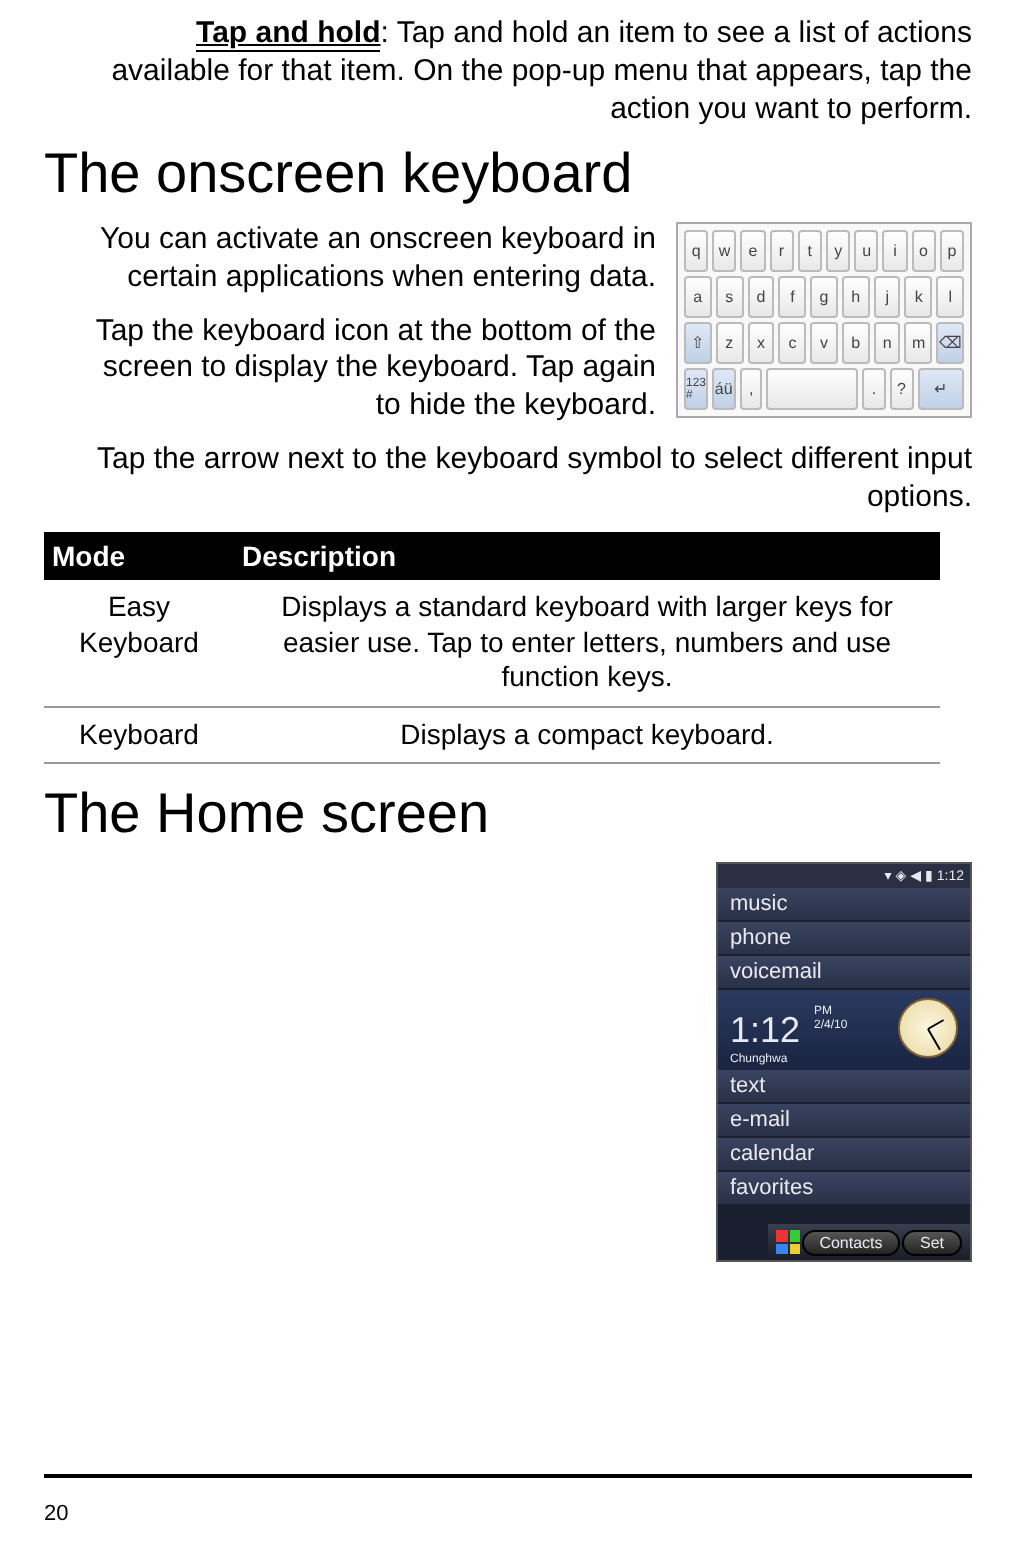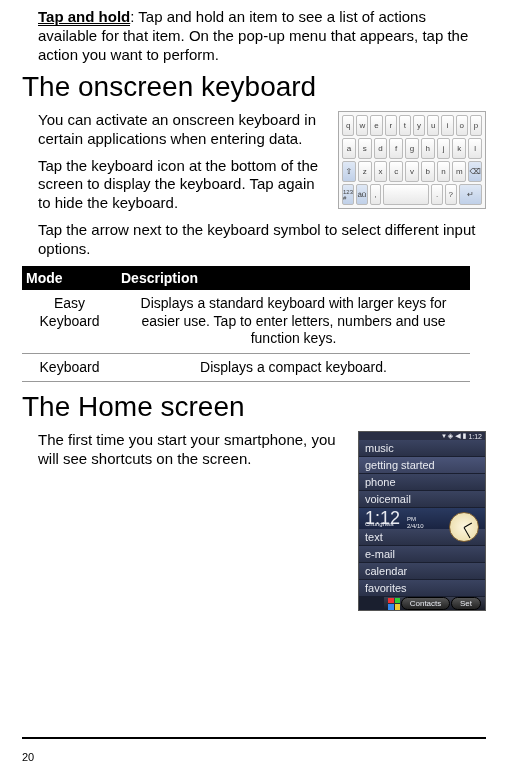--- a/index.html
+++ b/index.html
@@ -5,21 +5,21 @@
   * { margin: 0; padding: 0; box-sizing: border-box; }
   body {
     width: 508px;
     height: 773px;
     background: #fff;
     font-family: "Segoe UI", Tahoma, sans-serif;
     color: #000;
     position: relative;
     padding: 8px 22px 0 22px;
   }
-  .para { font-size: 15px; line-height: 1.25; margin-bottom: 8px; }
+  .para { font-size: 15px; line-height: 1.25; margin-bottom: 8px; text-align: right; }
   .indent { margin-left: 16px; }
   .h1 { font-size: 28px; font-weight: 400; margin: 4px 0 8px 0; line-height: 1.1; }
   .section1-row { display: flex; gap: 10px; align-items: flex-start; }
   .section1-text { flex: 1; }
   .kbd-figure {
     width: 148px; height: 98px; border: 1px solid #aaa; background: #f8f8f8;
     display: flex; flex-direction: column; padding: 3px; gap: 2px;
     flex: 0 0 auto;
   }
   .kbd-row { display: flex; gap: 2px; flex: 1; }
@@ -32,21 +32,21 @@
   .kbd-key.wide2 { flex: 2.2; }
   .kbd-key.wide4 { flex: 4.5; }
   .kbd-key.arrow { background: linear-gradient(#dfe8f5,#c0d0e8); }
   .mode-table { width: 100%; border-collapse: collapse; margin: 6px 0 10px 0; font-size: 14px; }
   .mode-table th { background: #000; color: #fff; text-align: left; padding: 4px 4px; font-weight: 700; }
   .mode-table td { padding: 5px 8px; border-bottom: 1px solid #999; vertical-align: top; line-height: 1.25; text-align: center; }
   .mode-col1 { width: 95px; }
   .home-row { display: flex; gap: 12px; align-items: flex-start; }
   .home-text { flex: 1; }
   .phone-figure {
-    width: 128px; height: 180px; border: 1px solid #555; background: #1a1f2f;
+    width: 128px; height: 200px; border: 1px solid #555; background: #1a1f2f;
     display: flex; flex-direction: column; font-size: 10px; color: #e8eaf0;
     font-family: "Segoe UI", sans-serif; flex: 0 0 auto; overflow: hidden;
   }
   .ph-status { height: 12px; background: #2a2f44; display: flex; justify-content: flex-end; align-items: center; padding: 0 3px; font-size: 7px; gap: 2px; }
   .ph-list { flex: 0 0 auto; }
   .ph-item { padding: 2px 6px; background: linear-gradient(#3a4360,#2a3148); border-bottom: 1px solid #1a1f30; font-size: 11px; white-space: nowrap; overflow: hidden; }
   .ph-item.sel { background: linear-gradient(#4a5478,#3a4260); }
   .ph-clockband {
     background: linear-gradient(#2a3a60,#1a2442); height: 40px; position: relative;
     display: flex; align-items: center; padding-left: 6px;
@@ -153,33 +153,31 @@
       <td>Keyboard</td>
       <td>Displays a compact keyboard.</td>
     </tr>
   </tbody>
 </table>
 
 <h1 class="h1">The Home screen</h1>
 
 <div class="home-row indent">
   <div class="home-text">
-    <p class="para">The first time you start your smartphone, you will see shortcuts on the screen.</p>
   </div>
   <div class="phone-figure">
     <div class="ph-status">
       <span>▾</span>
       <span>◈</span>
       <span>◀</span>
       <span>▮</span>
       <span>1:12</span>
     </div>
     <div class="ph-list">
       <div class="ph-item">music</div>
-      <div class="ph-item sel">getting started</div>
       <div class="ph-item">phone</div>
       <div class="ph-item">voicemail</div>
     </div>
     <div class="ph-clockband">
       <span class="ph-time">1:12</span>
       <span class="ph-sub">
         <span>PM</span><br>
         <span>2/4/10</span>
       </span>
       <span class="ph-carrier">Chunghwa</span>

